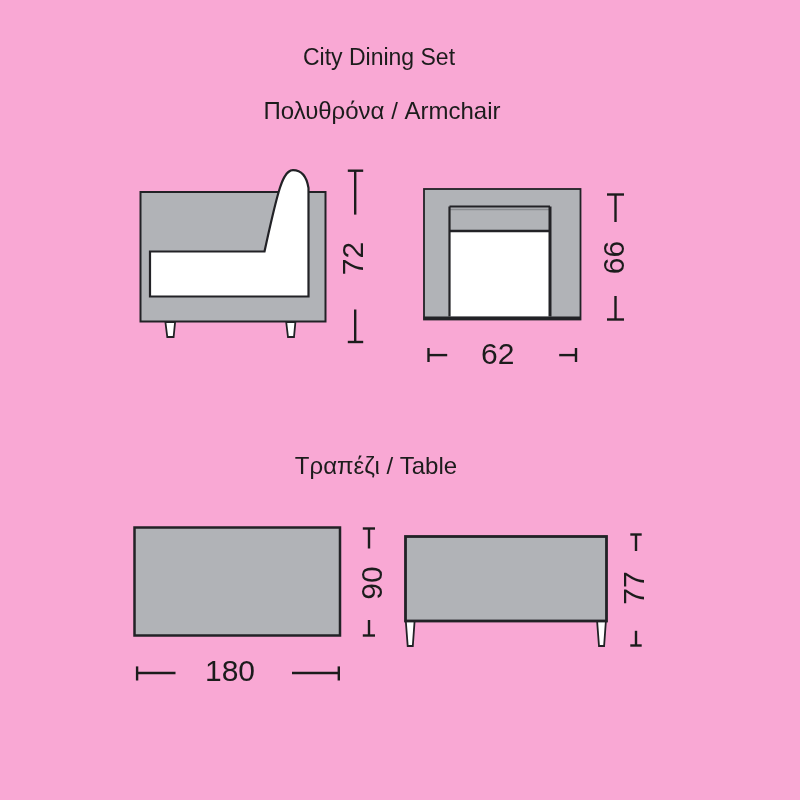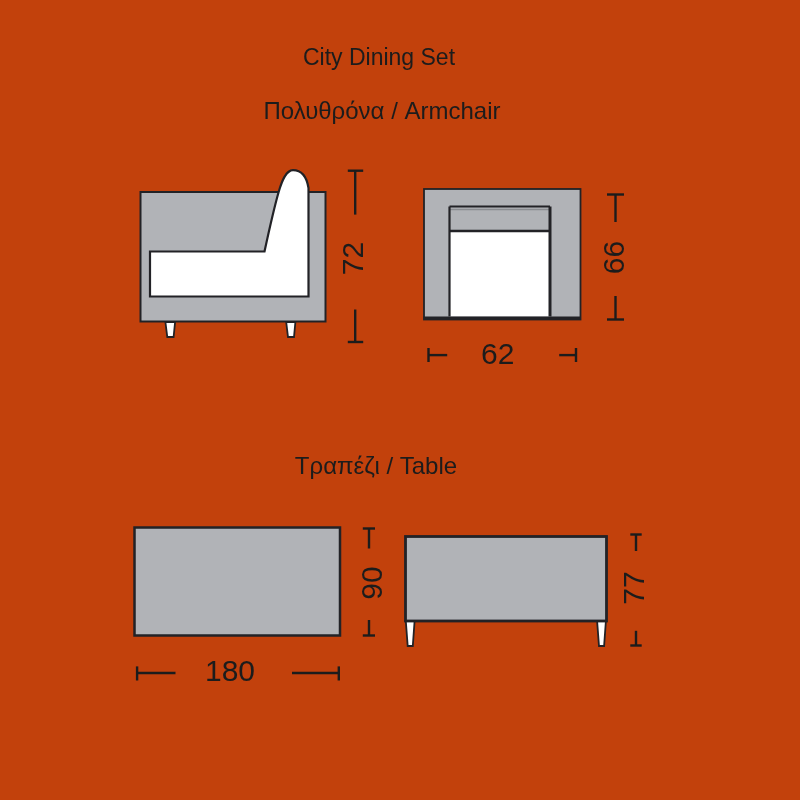--- a/index.html
+++ b/index.html
@@ -1,16 +1,16 @@
 <!DOCTYPE html>
 <html><head>
 <meta charset="utf-8">
 <style>
   html,body{margin:0;padding:0;background:#fff;}
-  .page{position:relative;width:800px;height:800px;background:#c2410c;overflow:hidden;
+  .page{position:relative;width:800px;height:800px;background:#f9a8d4;overflow:hidden;
         font-family:"Liberation Sans", sans-serif;}
   svg{position:absolute;left:0;top:0;}
   text{fill:#1c1c1c;font-family:"Liberation Sans", sans-serif;}
 </style>
 </head>
 <body>
 <div class="page">
 <svg width="800" height="800" viewBox="0 0 800 800">
 
   <text x="379" y="65" font-size="23" text-anchor="middle">City Dining Set</text>

